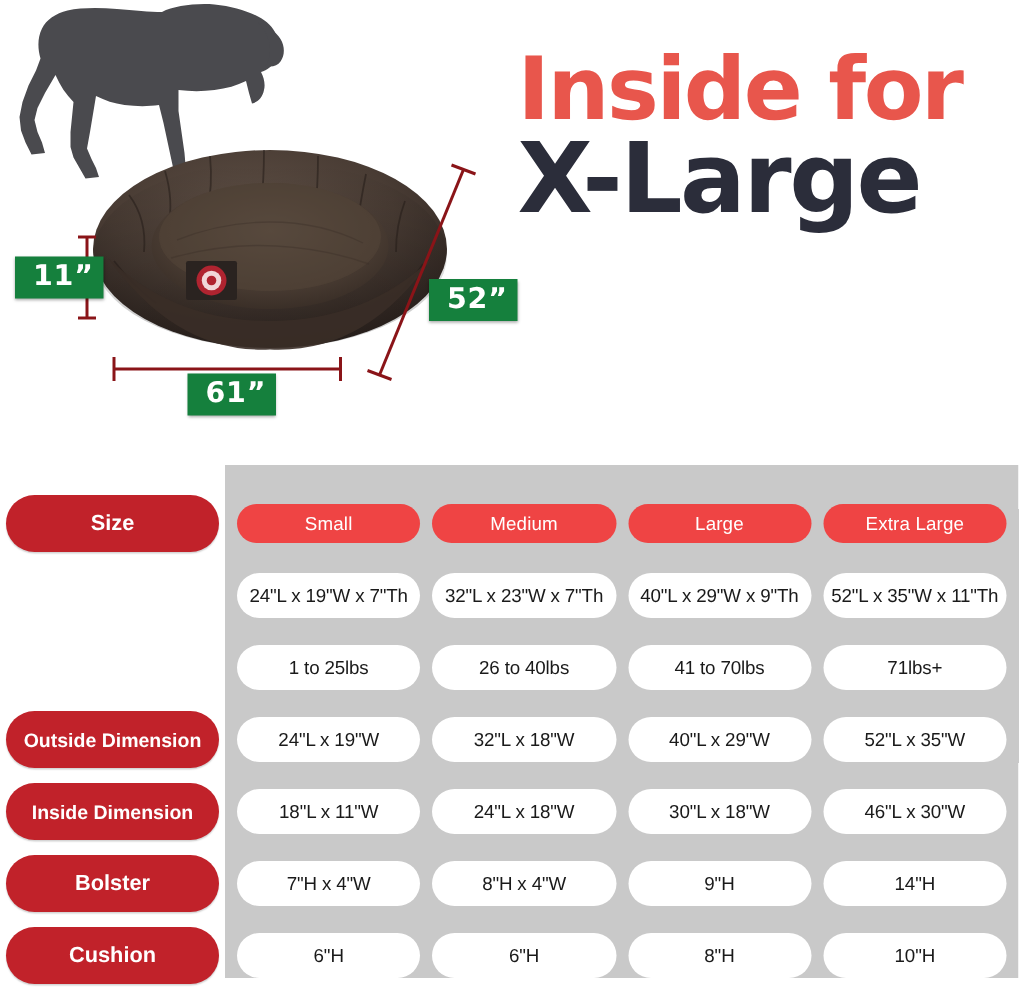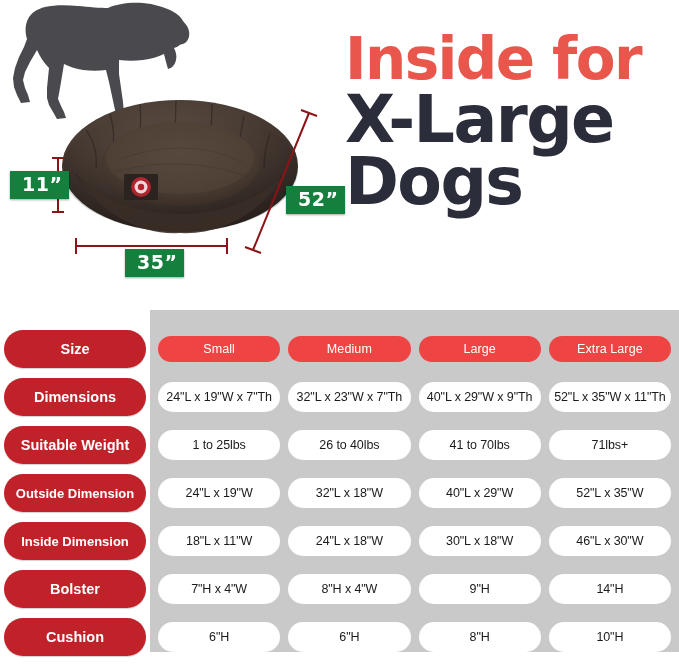--- a/index.html
+++ b/index.html
@@ -250,36 +250,33 @@
       <path d="M245,247 L261,253"></path>
 
       <path d="M76,246 L227,246"></path>
       <path d="M76,238 L76,254"></path>
       <path d="M227,238 L227,254"></path>
     </g>
   </svg>
 
   <div class="meas-badge" id="badge-height">11”</div>
   <div class="meas-badge" id="badge-depth">52”</div>
-  <div class="meas-badge" id="badge-width">35”</div>
+  <div class="meas-badge" id="badge-width">61”</div>
 
   <div id="headline">
     <span class="hl-line" id="hl-1">Inside for</span>
     <span class="hl-line" id="hl-2">X-Large</span>
-    <span class="hl-line" id="hl-3">Dogs</span>
   </div>
 </div>
 
 <div id="size-table">
   <div id="table-panel"></div>
 
   <div id="label-column">
     <div class="row-label" style="top:20px">Size</div>
-    <div class="row-label" style="top:68px">Dimensions</div>
-    <div class="row-label" style="top:116px">Suitable Weight</div>
     <div class="row-label small-text" style="top:164px">Outside Dimension</div>
     <div class="row-label" style="top:260px">Bolster</div>
     <div class="row-label small-text" style="top:212px">Inside Dimension</div>
     <div class="row-label" style="top:308px">Cushion</div>
   </div>
 
   <div class="cell-row header-row" style="left:158px; top:26px">
     <div class="cell header-cell">Small</div>
     <div class="cell header-cell">Medium</div>
     <div class="cell header-cell">Large</div>

